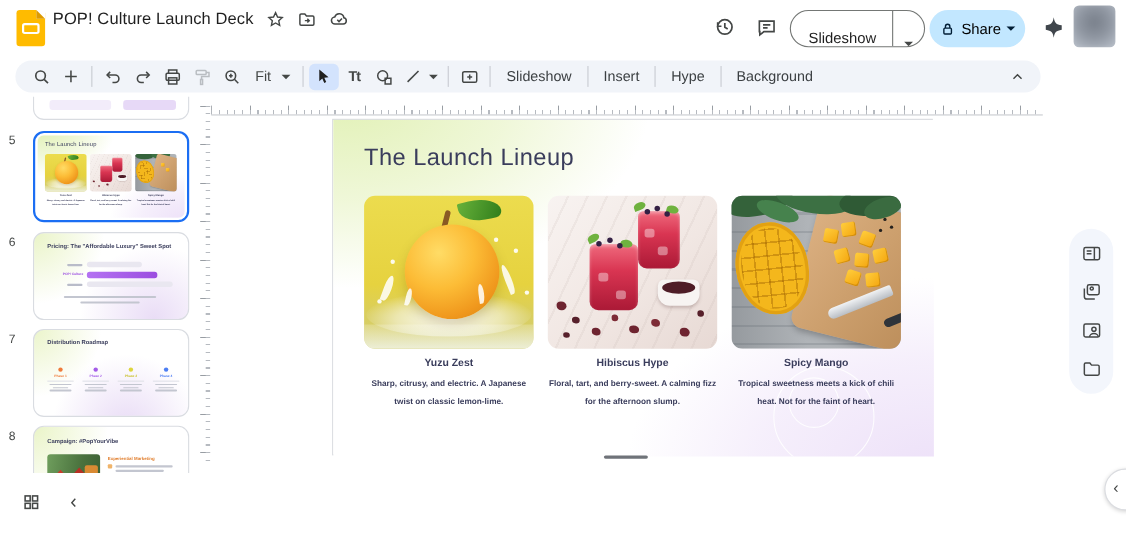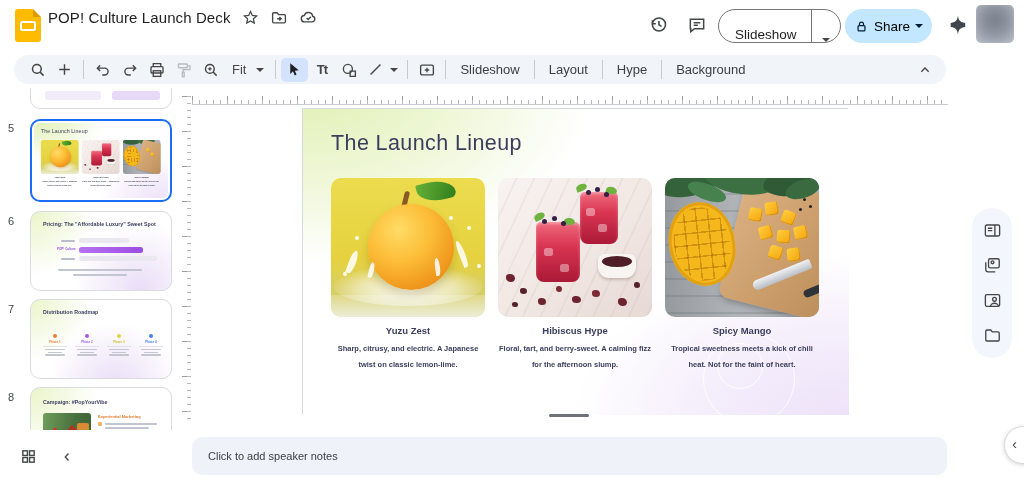--- a/index.html
+++ b/index.html
@@ -309,21 +309,21 @@
   <span class="tb-sep"></span>
   <span class="tb-btn">
     <svg width="18" height="18" viewBox="0 0 24 24" fill="none" stroke="#444746" stroke-width="1.8">
         <rect x="3.5" y="5.5" width="17" height="13" rx="2"></rect>
         <path d="M12 9v6M9 12h6"></path>
       </svg>
   </span>
   <span class="tb-sep"></span>
   <span class="tb-label">Slideshow</span>
   <span class="tb-sep"></span>
-  <span class="tb-label">Layout</span>
+  <span class="tb-label">Insert</span>
   <span class="tb-sep"></span>
   <span class="tb-label">Hype</span>
   <span class="tb-sep"></span>
   <span class="tb-label">Background</span>
   <span class="spacer"></span>
   <span class="tb-btn">
     <svg width="16" height="16" viewBox="0 0 24 24" fill="none" stroke="#444746" stroke-width="2">
         <path d="M6.5 14.5L12 9l5.5 5.5"></path>
       </svg>
   </span>
@@ -613,19 +613,16 @@
         <rect x="13.5" y="4" width="6.5" height="6.5"></rect>
         <rect x="4" y="13.5" width="6.5" height="6.5"></rect>
         <rect x="13.5" y="13.5" width="6.5" height="6.5"></rect>
       </svg>
   </span>
   <span style="position:absolute;left:60px;top:20px;">
     <svg width="14" height="14" viewBox="0 0 24 24" fill="none" stroke="#444746" stroke-width="2.2">
         <path d="M14.5 6L9 12l5.5 6"></path>
       </svg>
   </span>
-  <div class="notes-box">
-    <span class="notes-text">Click to add speaker notes</span>
-  </div>
 </div>
 <div class="edge-btn">
     <span>‹</span>
   </div>
 
 </body></html>

